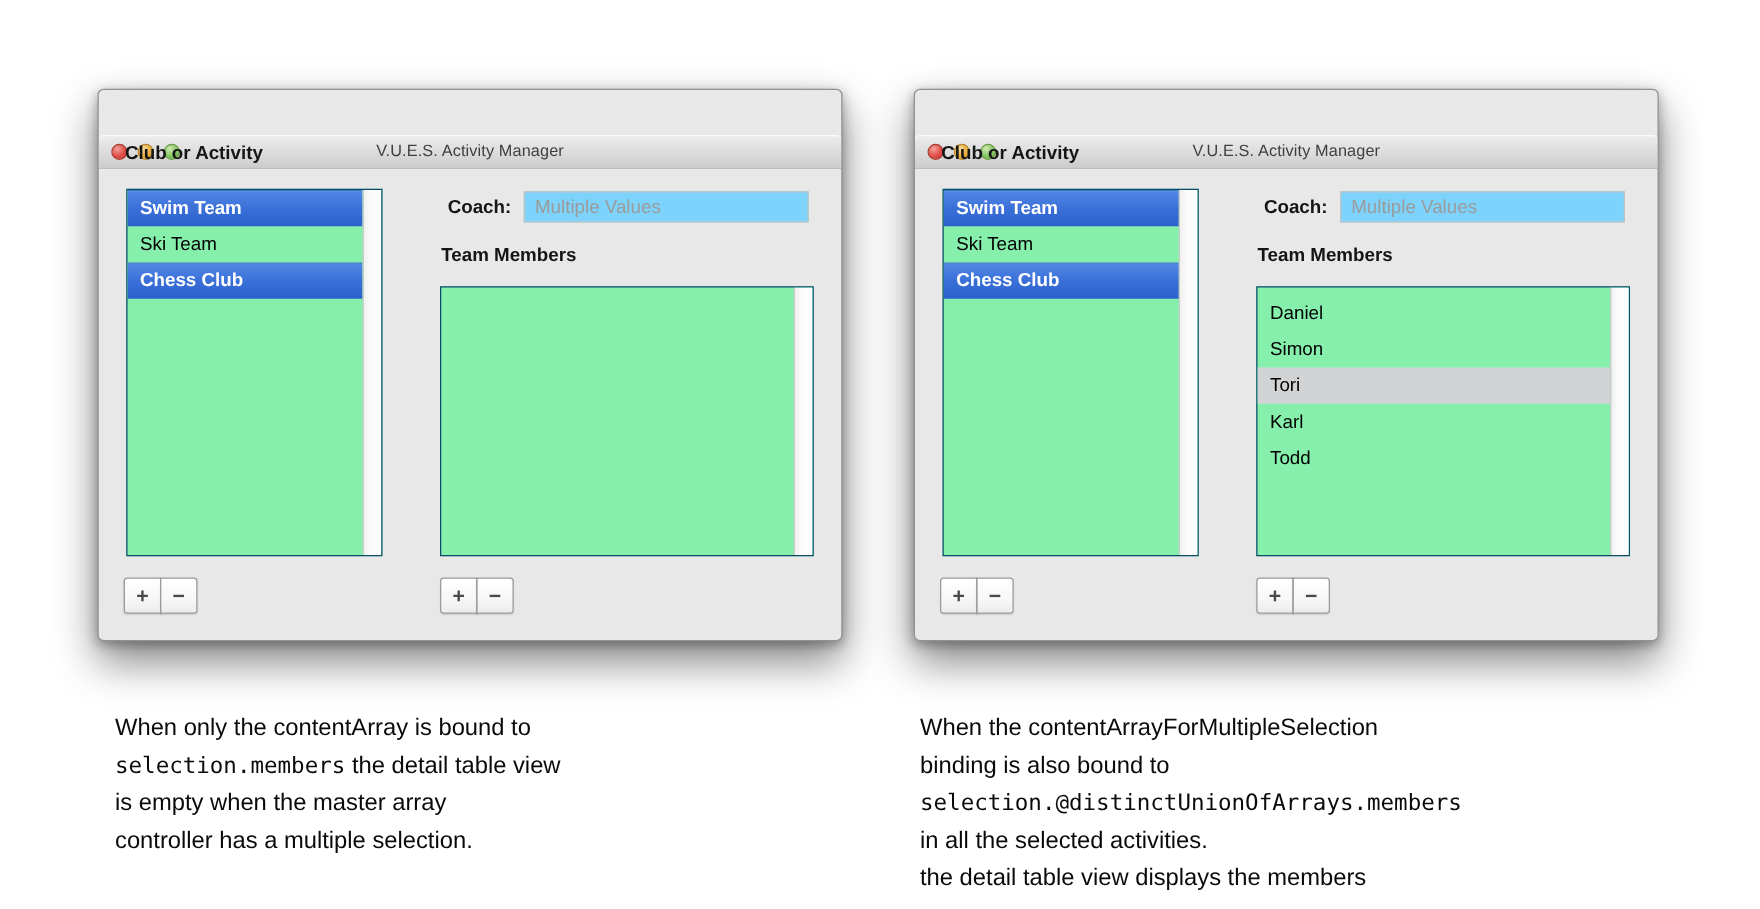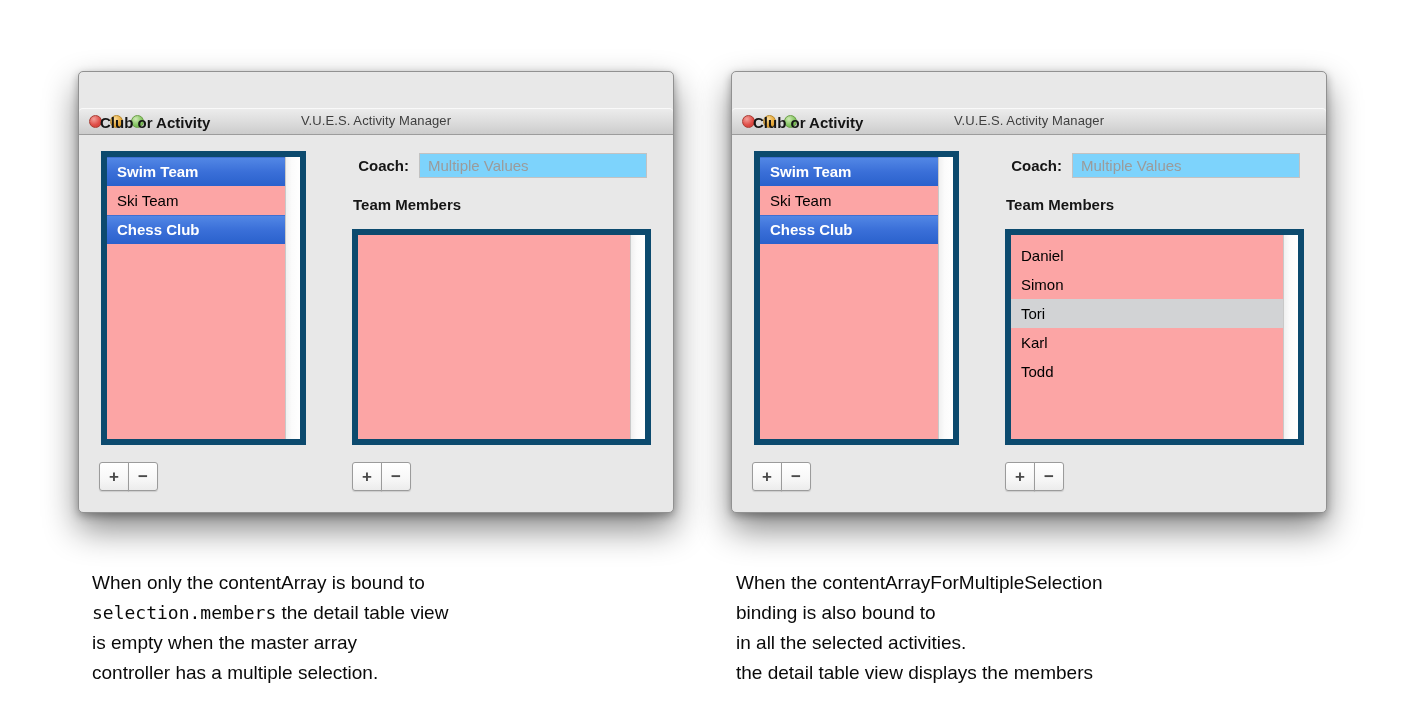--- a/index.html
+++ b/index.html
@@ -69,22 +69,22 @@
     color: #151515;
     white-space: nowrap;
   }
   .lbl.club  { left: 21px;  top: 42px; }
   .lbl.coach { left: 250px; top: 85px; width: 80px; text-align: right; }
   .lbl.team  { left: 274px; top: 124px; }
 
   
   .list {
     position: absolute;
-    background: #fca5a5;
-    border: 6px solid #0c4a6e;
+    background: #86efac;
+    border: 1px solid #0c4a6e;
     box-sizing: border-box;
     overflow: hidden;
   }
   .list.clubs   { left: 22px;  top: 79px;  width: 205px; height: 294px; }
   .list.members { left: 273px; top: 157px; width: 299px; height: 216px; padding-top: 6px; }
 
   .scroll-track {
     position: absolute; top: 0; bottom: 0; right: 0;
     width: 14px;
     background: linear-gradient(90deg, #f0f0f0 0%, #fbfbfb 40%, #ffffff 100%);
@@ -244,15 +244,16 @@
 
 <div class="caption left">
     <div class="cap-line"><span>When only the contentArray is bound to</span></div>
     <div class="cap-line"><span class="mono">selection.members</span><span> the detail table view</span></div>
     <div class="cap-line"><span>is empty when the master array</span></div>
     <div class="cap-line"><span>controller has a multiple selection.</span></div>
   </div>
 <div class="caption right">
     <div class="cap-line"><span>When the contentArrayForMultipleSelection</span></div>
     <div class="cap-line"><span>binding is also bound to</span></div>
+    <div class="cap-line"><span class="mono">selection.@distinctUnionOfArrays.members</span></div>
     <div class="cap-line"><span>in all the selected activities.</span></div>
     <div class="cap-line"><span>the detail table view displays the members</span></div>
   </div>
 
 </body></html>

